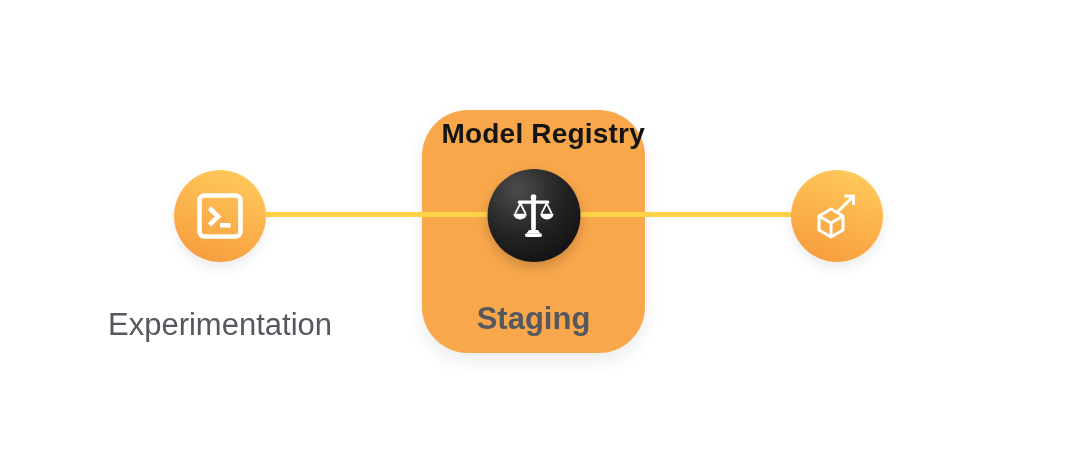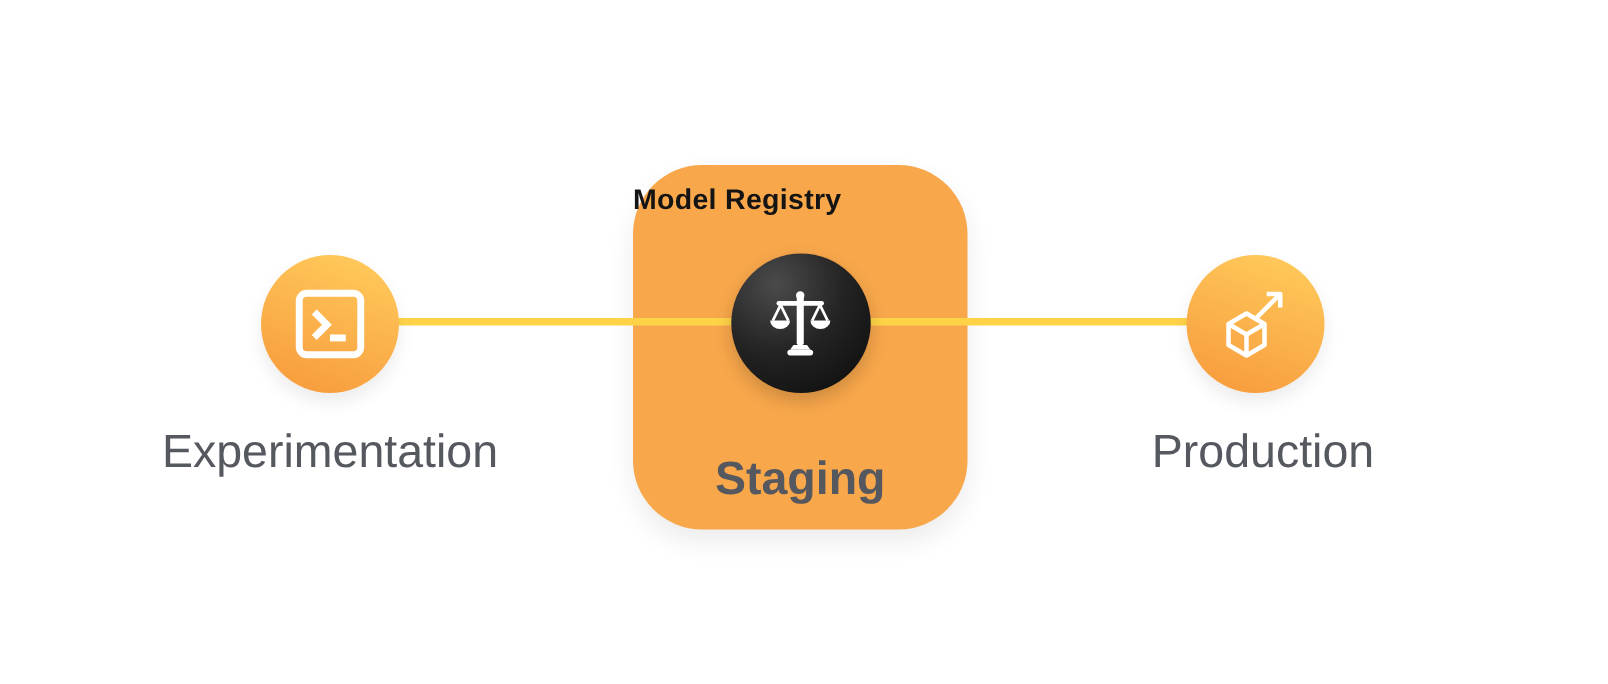--- a/index.html
+++ b/index.html
@@ -30,22 +30,22 @@
     position: absolute;
     left: 422px; top: 110px;
     width: 223px; height: 243px;
     background: var(--card-bg);
     border-radius: 46px;
     box-shadow: 0 8px 18px rgba(0,0,0,0.08);
   }
   .card-title {
     position: absolute;
     top: 9px; left: 0; right: 0;
-    text-align: left;
-    font-size: 19px; font-weight: 600;
+    text-align: right;
+    font-size: 28px; font-weight: 600;
     line-height: 30px;
     color: var(--card-title-text);
     letter-spacing: 0.2px;
   }
   .stage-label {
     position: absolute;
     bottom: 14px; left: 0; right: 0;
     text-align: center;
     font-size: 31px; font-weight: 700;
     line-height: 40px;
@@ -78,21 +78,21 @@
     width: 93px; height: 93px;
     border-radius: 50%;
     background: radial-gradient(circle at 32% 22%, var(--dark-circle-inner) 0%, #232323 48%, var(--dark-circle-outer) 100%);
     display: flex; align-items: center; justify-content: center;
     z-index: 2;
     box-shadow: 0 5px 12px rgba(0,0,0,0.18);
   }
   
   .node-label {
     position: absolute;
-    top: 282px;
+    top: 306px;
     transform: translateX(-50%);
     font-size: 31px; font-weight: 400;
     line-height: 38px;
     color: var(--label-text);
     white-space: nowrap;
   }
   .node-label.exp  { left: 220px; }
   .node-label.prod { left: 842px; }
   svg { display: block; }
 </style>
@@ -140,15 +140,14 @@
   <div class="circle-node right">
     <svg width="54" height="54" viewBox="0 0 54 54" aria-hidden="true">
       <g fill="none" stroke="#ffffff" stroke-width="3" stroke-linejoin="round">
         <path d="M21 20 L33 27 L33 41 L21 48 L9 41 L9 27 Z"></path>
         <path d="M9 27 L21 34 L33 27 M21 34 L21 48"></path>
         <path d="M27.5 23 L43 7.5"></path>
         <path d="M34.5 7 L43.5 7 L43.5 16"></path>
       </g>
     </svg>
   </div>
-  <div class="node-label prod">Production</div>
 
 </div>
 
 </body></html>

